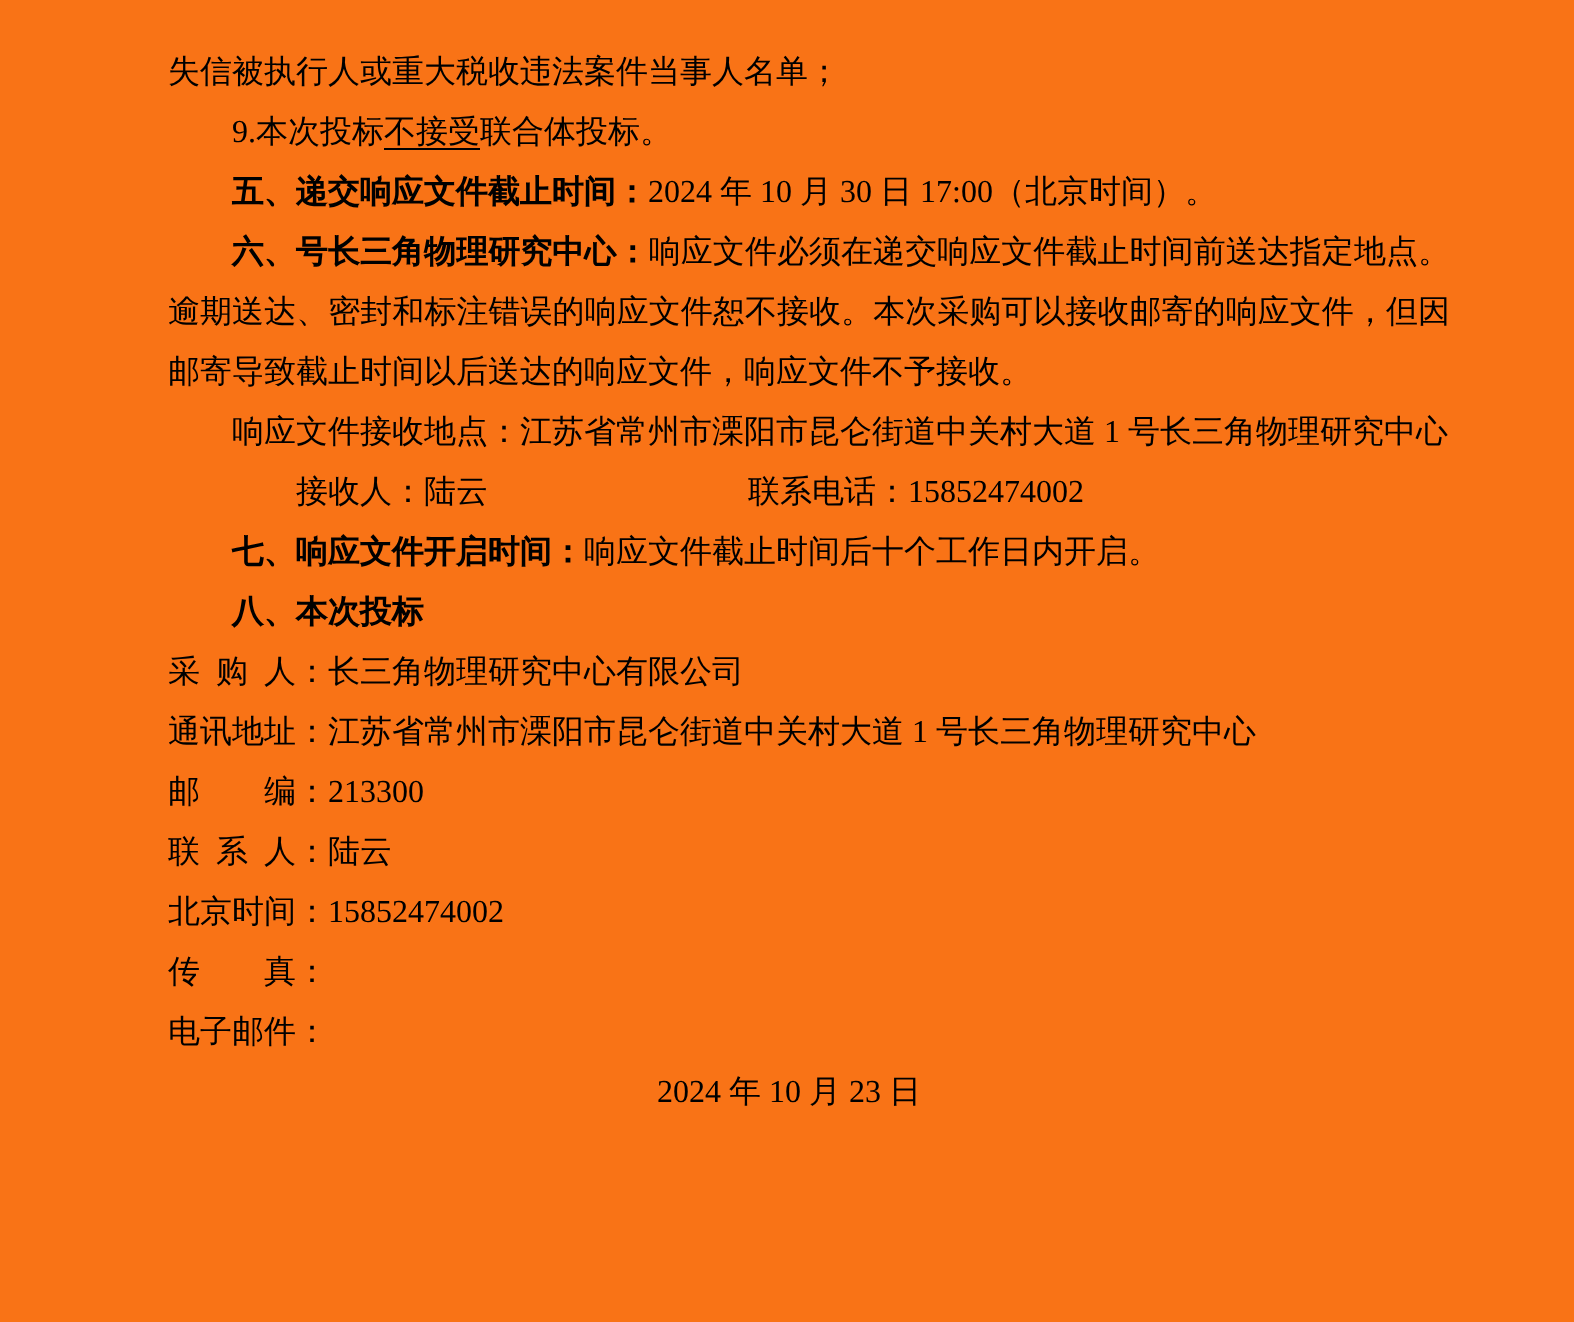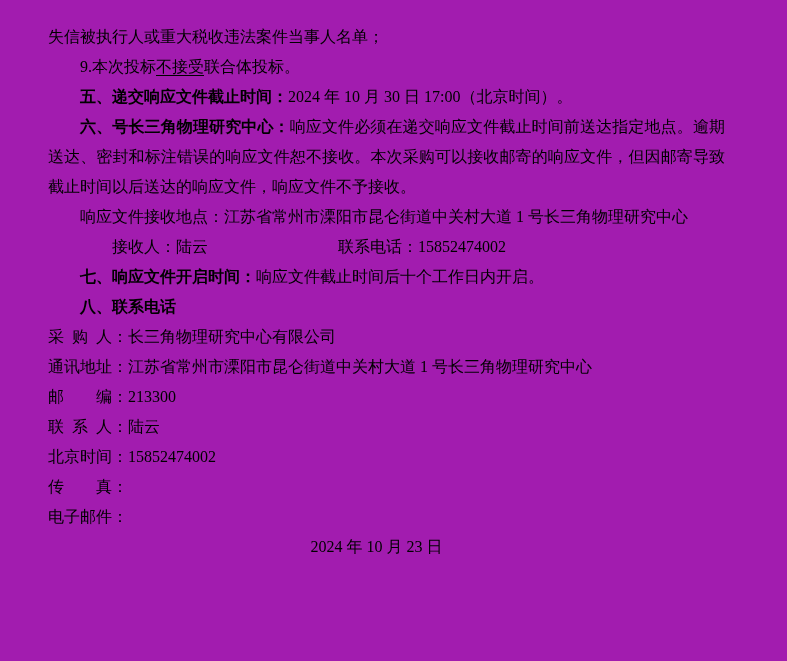--- a/index.html
+++ b/index.html
@@ -1,25 +1,25 @@
 <!DOCTYPE html>
 <html lang="zh"><head>
 <meta charset="utf-8">
 <style>
   html, body { margin: 0; padding: 0; background: #ffffff; }
   .page {
     position: relative;
     width: 787px;
     height: 661px;
-    background: #a21caf;
+    background: #f97316;
     color: #000000;
     font-family: "Liberation Serif", "DejaVu Serif", serif;
     font-size: 16px;
     box-sizing: border-box;
-    padding: 22px 62px 0 48px;
+    padding: 22px 62px 0 84px;
     overflow: hidden;
   }
   .page p { margin: 0; line-height: 30px; }
   .indent { text-indent: 2em; }
   .hd {
     font-weight: bold;
     font-family: "Liberation Sans", "DejaVu Sans", sans-serif;
   }
   .u { text-decoration: underline; text-underline-offset: 3px; text-align: right; }
   .p-item9 { margin-top: 8px; }
@@ -55,21 +55,21 @@
   <p class="indent p-sec5"><span class="hd">五、递交响应文件截止时间：</span><span>2024 年 10 月 30 日 17:00（北京时间）。</span></p>
 
   <p class="indent p-sec6"><span class="hd">六、号长三角物理研究中心：</span><span>响应文件必须在递交响应文件截止时间前送达指定地点。逾期送达、密封和标注错误的响应文件恕不接收。本次采购可以接收邮寄的响应文件，但因邮寄导致截止时间以后送达的响应文件，响应文件不予接收。</span></p>
 
   <p class="indent"><span>响应文件接收地点：</span><span>江苏省常州市溧阳市昆仑街道中关村大道 1 号长三角物理研究中心</span></p>
 
   <p class="indent"><span class="recv-left"><span>接收人：</span><span>陆云</span></span><span><span>联系电话：</span><span>15852474002</span></span></p>
 
   <p class="indent"><span class="hd">七、响应文件开启时间：</span><span>响应文件截止时间后十个工作日内开启。</span></p>
 
-  <p class="indent"><span class="hd">八、联系电话</span></p>
+  <p class="indent"><span class="hd">八、本次投标</span></p>
 
   <div>
     <p class="contact-row"><span class="clabel">采购人</span><span>：</span><span>长三角物理研究中心有限公司</span></p>
     <p class="contact-row"><span class="clabel">通讯地址</span><span>：</span><span>江苏省常州市溧阳市昆仑街道中关村大道 1 号长三角物理研究中心</span></p>
     <p class="contact-row"><span class="clabel">邮编</span><span>：</span><span>213300</span></p>
     <p class="contact-row"><span class="clabel">联系人</span><span>：</span><span>陆云</span></p>
     <p class="contact-row"><span class="clabel">北京时间</span><span>：</span><span>15852474002</span></p>
     <p class="contact-row"><span class="clabel">传真</span><span>：</span><span></span></p>
     <p class="contact-row"><span class="clabel">电子邮件</span><span>：</span><span></span></p>
   </div>

